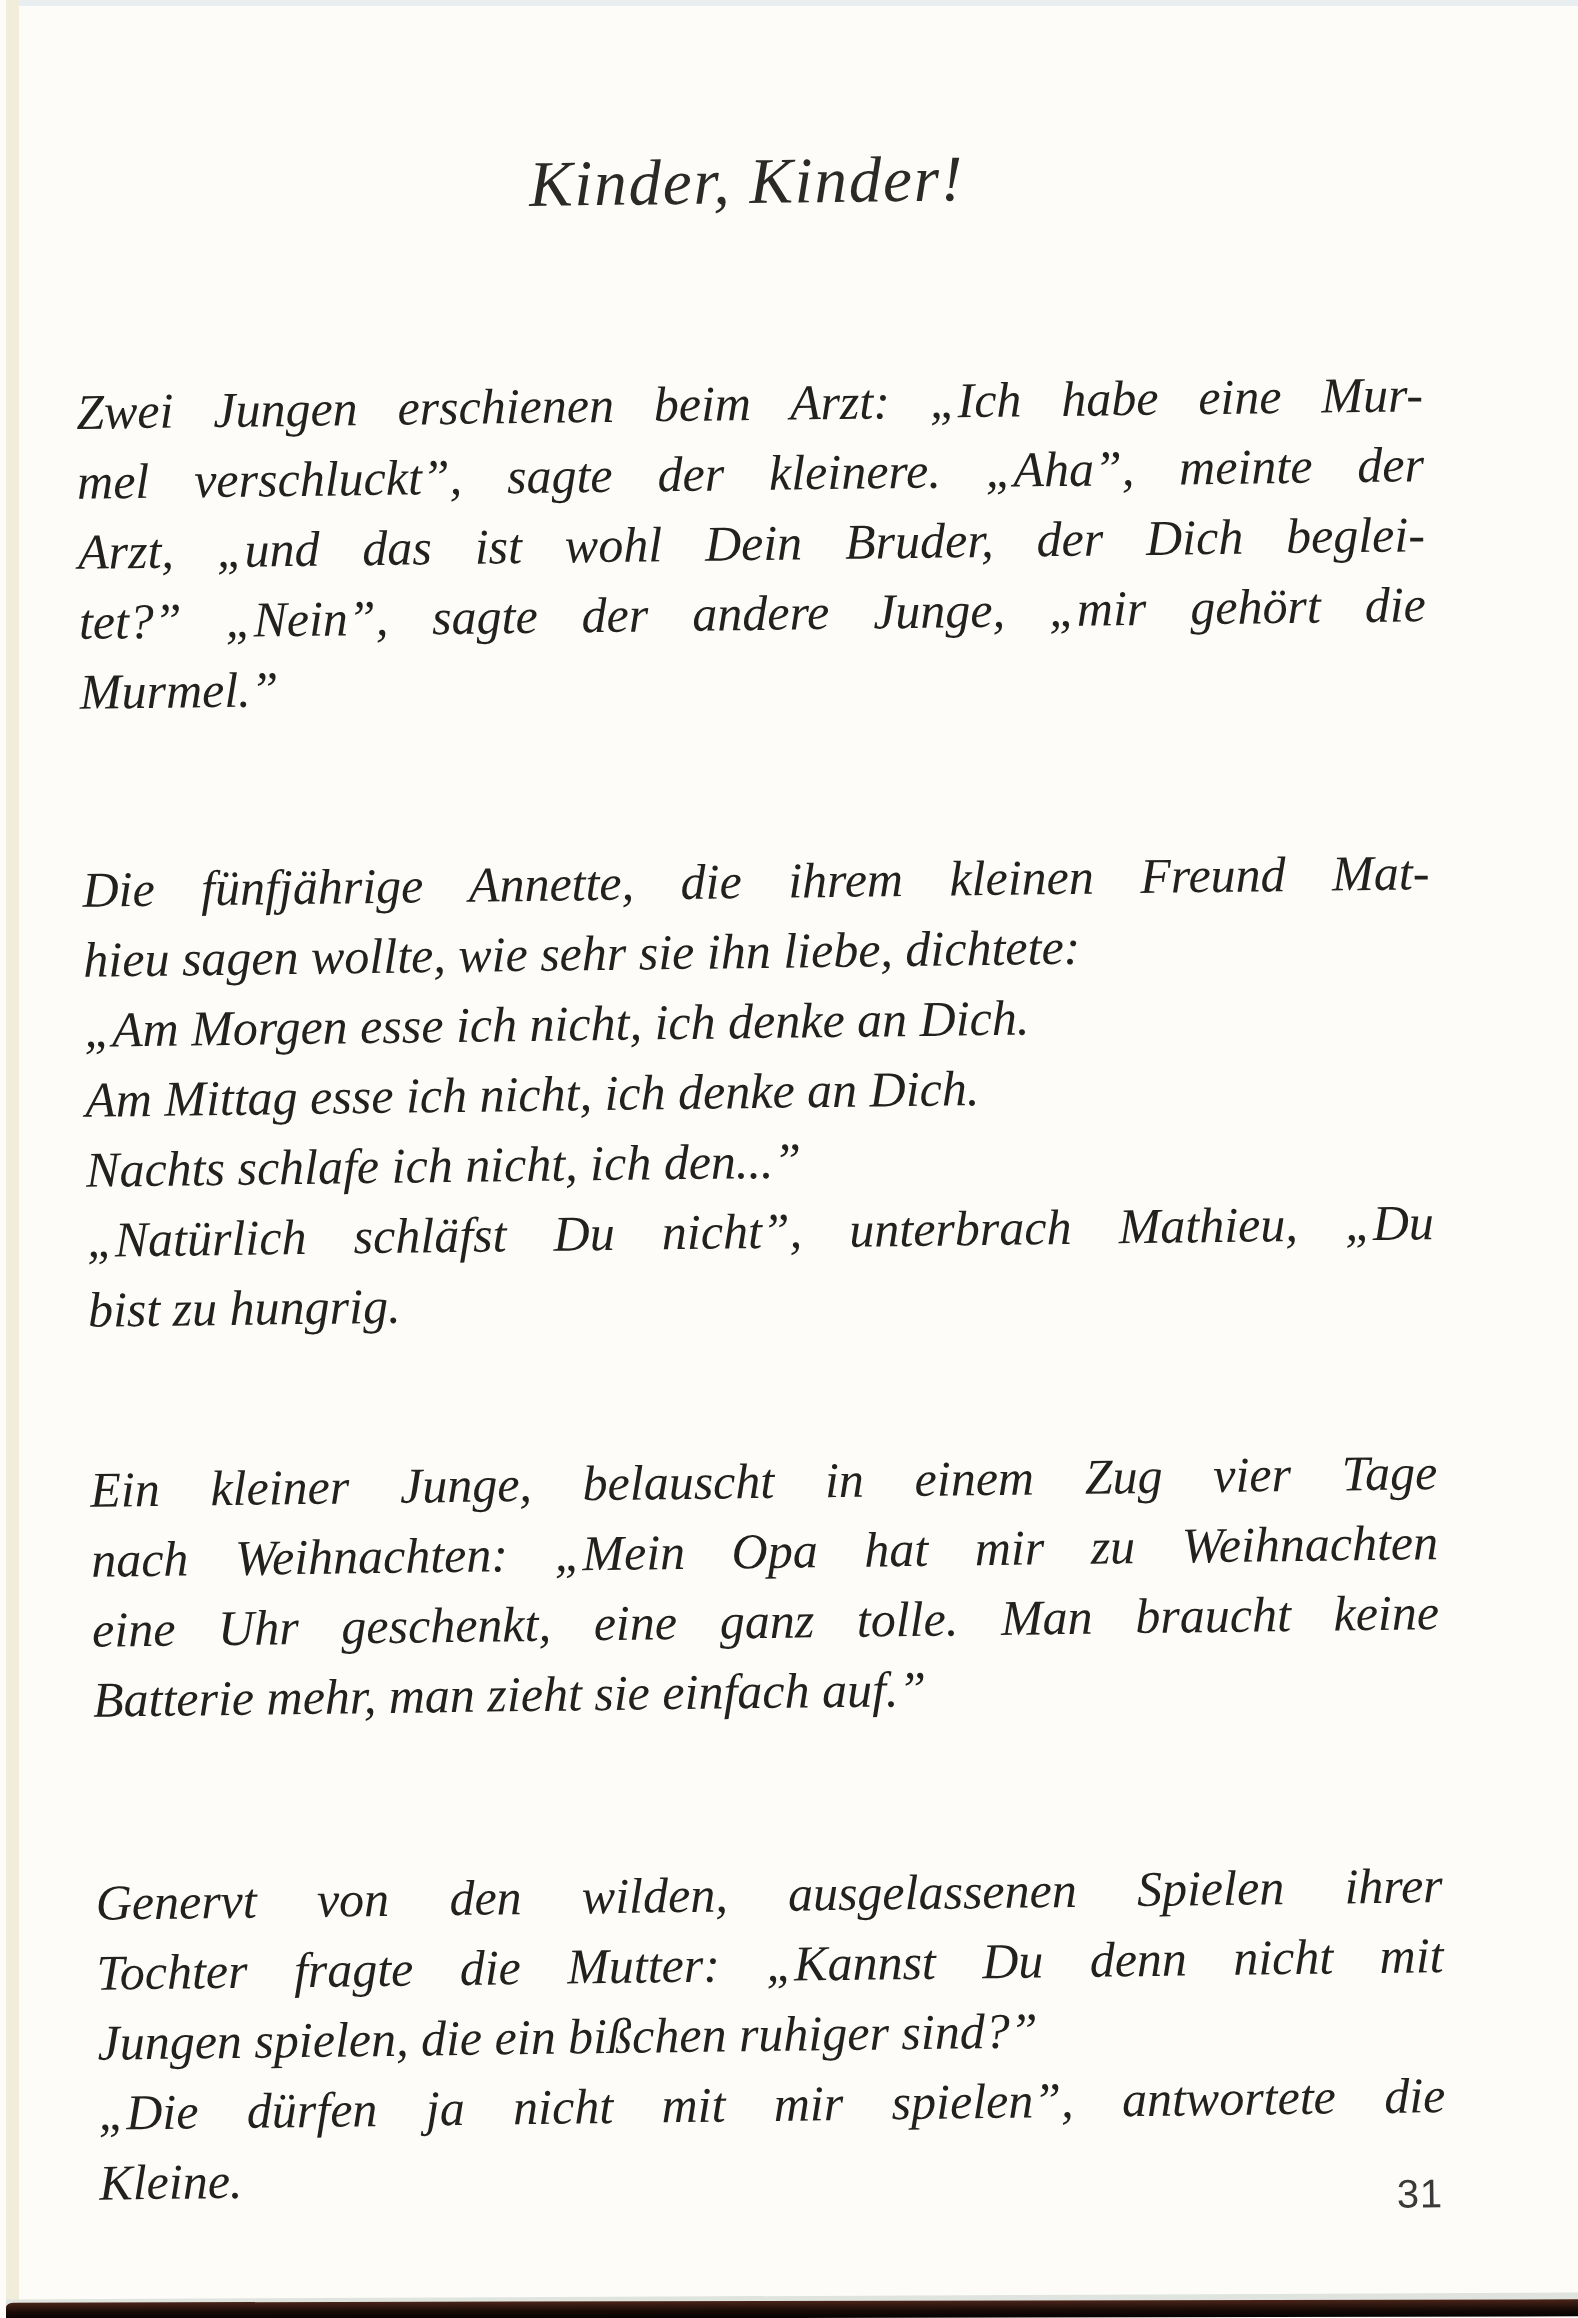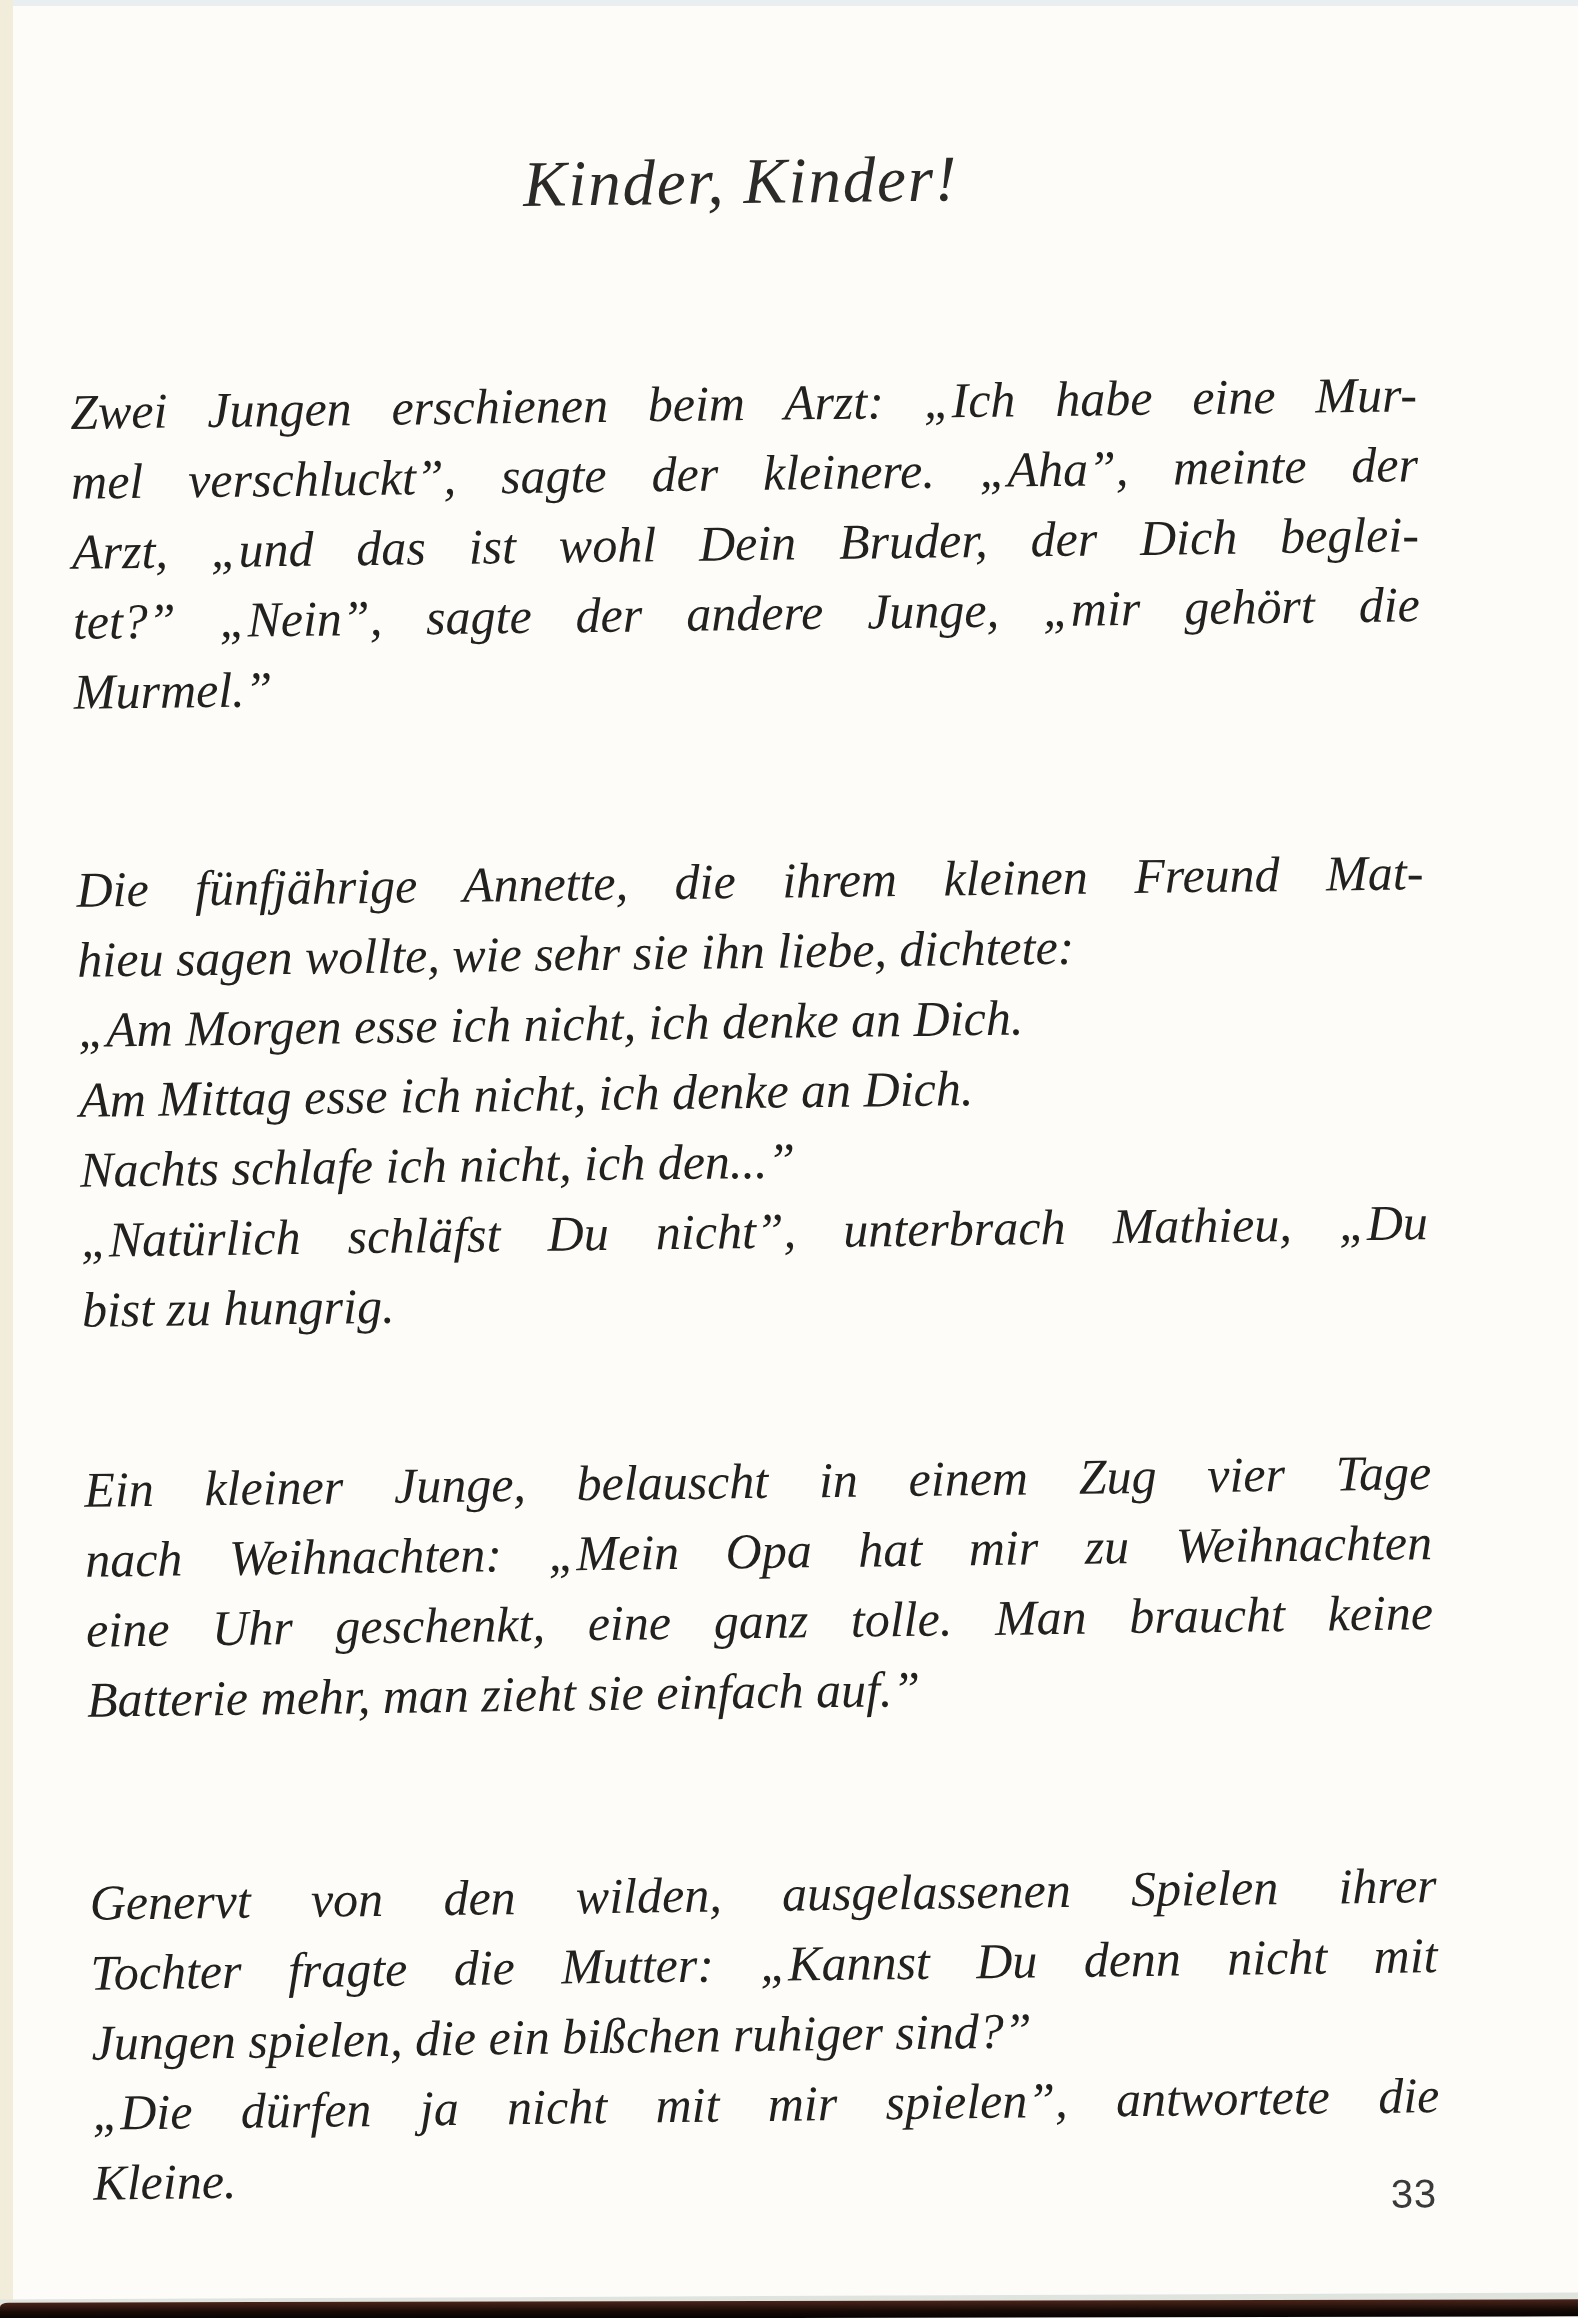--- a/index.html
+++ b/index.html
@@ -10,20 +10,21 @@
     width: 1578px;
     height: 2318px;
     position: relative;
     overflow: hidden;
     background: #fdfcf8;
     font-family: "Liberation Serif", serif;
   }
   .page {
     position: absolute;
     inset: 0;
+    margin-left: 6px;
   }
   
   .edge-top {
     position: absolute;
     top: 0; left: 0; right: 0;
     height: 6.4px;
     background: #e9eef0;
   }
   .edge-left {
     position: absolute;
@@ -140,19 +141,19 @@
     </div>
 
     <div class="para p4">
       <div class="line j">Genervt von den wilden, ausgelassenen Spielen ihrer</div>
       <div class="line j">Tochter fragte die Mutter: „Kannst Du denn nicht mit</div>
       <div class="line">Jungen spielen, die ein bißchen ruhiger sind?”</div>
       <div class="line j">„Die dürfen ja nicht mit mir spielen”, antwortete die</div>
       <div class="line">Kleine.</div>
     </div>
 
-    <div class="page-number">33</div>
+    <div class="page-number">31</div>
   </div>
 
   <div class="edge-bottom-light"></div>
   <div class="edge-bottom-dark"></div>
 </div>
 
 
 </body></html>

